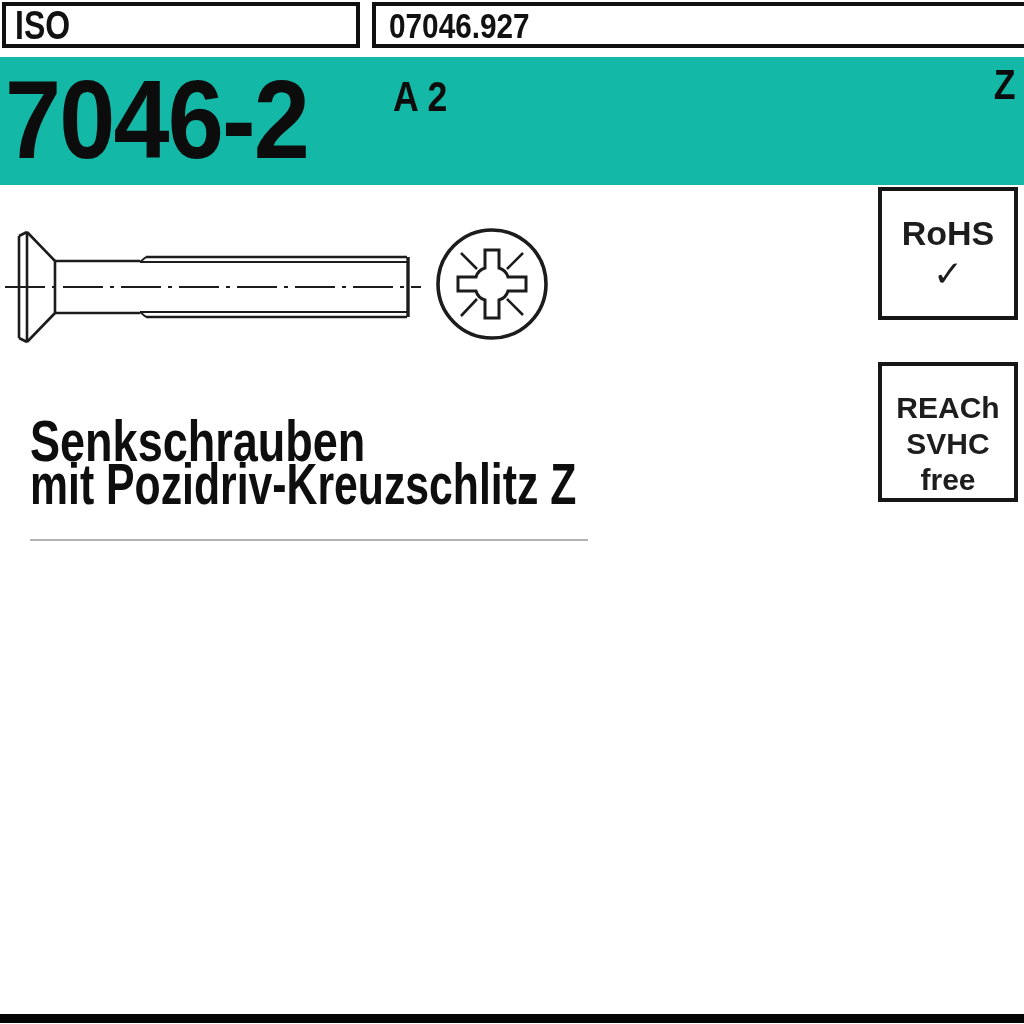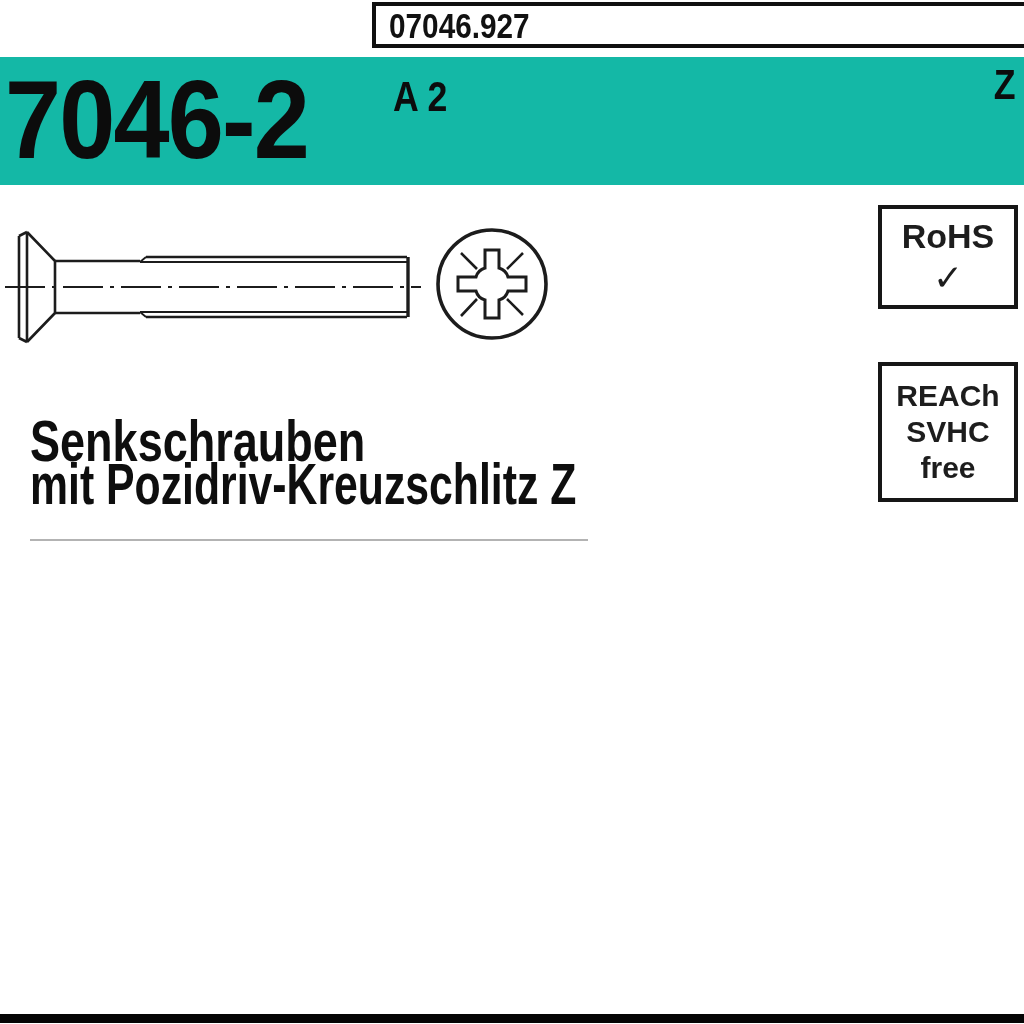--- a/index.html
+++ b/index.html
@@ -27,22 +27,22 @@
   .drv{position:absolute;right:8px;top:7px;font-size:42px;font-weight:bold;line-height:1;
        display:inline-block;transform:scaleX(.85);transform-origin:right top;color:#0c0c0c;}
 
   
   .drawing{position:absolute;left:0;top:215px;width:600px;height:180px;}
 
   
   .badge{position:absolute;left:878px;width:140px;background:#fff;border:4px solid #161616;
          box-sizing:border-box;display:flex;flex-direction:column;align-items:center;
          justify-content:center;color:#1d1d1d;}
-  .badge-rohs{top:205px;height:104px;}
-  .badge-reach{top:362px;height:140px;}
+  .badge-rohs{top:187px;height:133px;}
+  .badge-reach{top:362px;height:140px;justify-content:flex-end;}
   .rohs-label{font-size:34px;font-weight:bold;line-height:1.1;}
   .rohs-check{font-size:36px;font-weight:bold;line-height:1;margin-top:4px;}
   .reach-line{font-size:30px;font-weight:bold;line-height:36px;}
 
   
   .title-line{position:absolute;left:30px;font-size:57px;font-weight:bold;line-height:1;
               white-space:nowrap;color:#0e0e0e;}
   .title-line .sq{display:inline-block;transform-origin:left top;}
   .title-1{top:413px;}
   .title-1 .sq{transform:scaleX(.79);}
@@ -51,20 +51,23 @@
   .title-rule{position:absolute;left:30px;top:539px;width:558px;height:2px;background:#b3b3b3;}
 
   
   .bottom-bar{position:absolute;left:0;top:1014px;width:1024px;height:9px;background:#050505;}
 </style>
 </head>
 <body>
 
 <div class="page">
 
+  <div class="hdr-cell hdr-left">
+    <span class="hdr-txt">ISO</span>
+  </div>
   <div class="hdr-cell hdr-right">
     <span class="hdr-num">07046.927</span>
     <span class="hdr-num hdr-page">460</span>
   </div>
 
   <div class="banner" style="background: #14b8a6;">
     <span class="std">7046-2</span>
     <span class="mat">A 2</span>
     <span class="drv">Z</span>
   </div>

